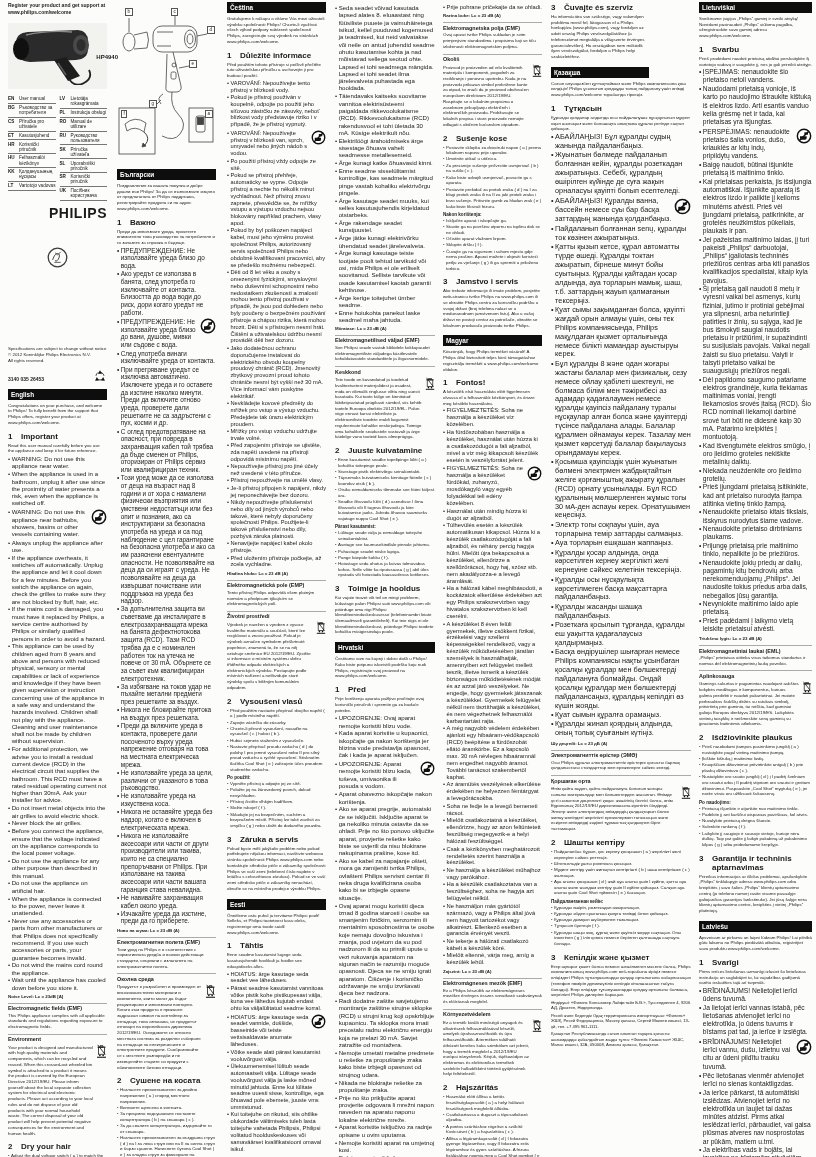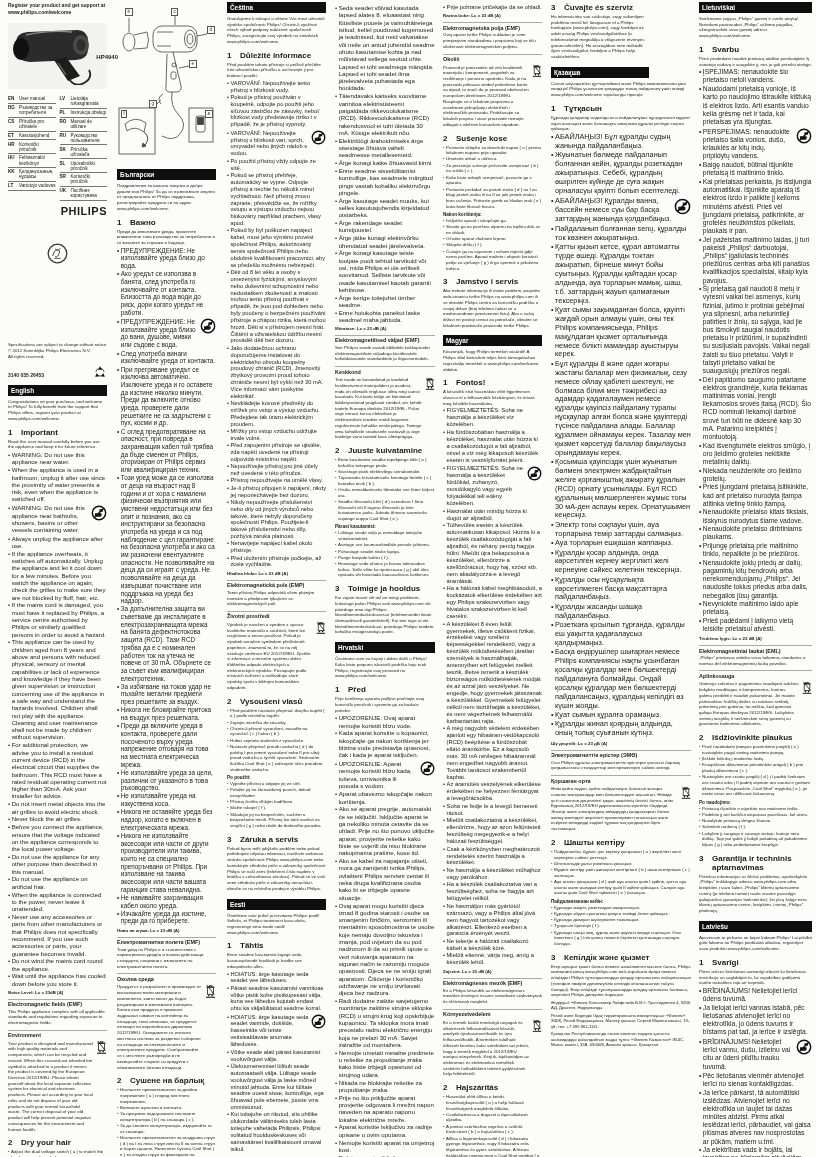--- a/index.html
+++ b/index.html
@@ -13,21 +13,21 @@
   .c6{left:551px;width:140px}
   .c7{left:699px;width:113px}
   p{margin:0}
   .reg{font-size:5px;font-weight:bold;line-height:1.3;margin-top:2px}
   .model{position:absolute;left:88px;top:54px;width:30px;text-align:right;font-size:6px;font-weight:bold}
   .photo{margin-top:8px;background:#f2f2ef}
   .langs{display:flex;gap:4px;margin-top:6px}
   .langcol{flex:1}
   .lrow{display:flex;gap:3px;border-bottom:0.5px solid #777;padding:1.2px 0 1.6px;font-size:4.6px;line-height:1.1}
   .lcode{font-weight:bold;width:8px;flex:none}
-  .brand{text-align:right;font-weight:bold;font-size:11px;letter-spacing:0.5px;margin-top:4px}
+  .brand{text-align:right;font-weight:bold;font-size:14px;letter-spacing:0.5px;margin-top:4px}
   .sealwrap{margin-top:26px;text-align:center}
   .imprint{margin-top:74px;font-size:4.4px;line-height:1.35}
   .docrow{display:flex;justify-content:space-between;align-items:flex-end;margin-top:5px}
   .docnum{font-size:5px;font-weight:bold}
   .lang-bar{background:#0e0e0e;color:#fff;font-weight:bold;font-size:6.4px;padding:2px 3px;margin:7px 0 3px}
   .tiny{font-size:4.4px;line-height:1.3;margin-top:1.5px}
   .sec{display:flex;font-weight:bold;font-size:8px;margin:6px 0 2px;gap:0}
   .sec-num{width:13px;flex:none}
   .blts{margin-top:1px}
   .blt{display:flex;gap:1.5px;margin-top:0.5px}
@@ -424,21 +424,21 @@
               <line x1="1.5" y1="5.5" x2="12.5" y2="5.5" stroke="#111" stroke-width="1"></line>
               <rect x="5.2" y="3.6" width="3.6" height="1.9" fill="none" stroke="#111" stroke-width="0.9"></rect>
               <circle cx="4.8" cy="16.6" r="1.1" fill="#111"></circle>
               <circle cx="9.2" cy="16.6" r="1.1" fill="#111"></circle>
               <line x1="1" y1="19" x2="13" y2="19" stroke="#111" stroke-width="1.4"></line>
               <line x1="2" y1="2.5" x2="12" y2="15.5" stroke="#111" stroke-width="1.1"></line>
             </svg></span>
       </div>
       <div class="sec">
           <span class="sec-num">2</span>
-          <span>Сушене на барлық</span>
+          <span>Сушене на косата</span>
         </div>
       <div class="blts mini">
           <div class="blt">
             <span class="bm">•</span>
             <span>Нагласете превключвателя за двойно напрежение ( a ) според местното напрежение.</span>
           </div>
           <div class="blt">
             <span class="bm">•</span>
             <span>Включете щепсела в контакта.</span>
           </div>

